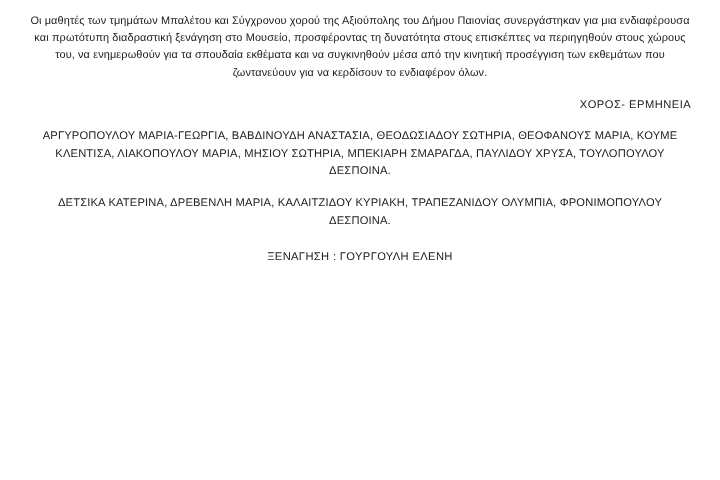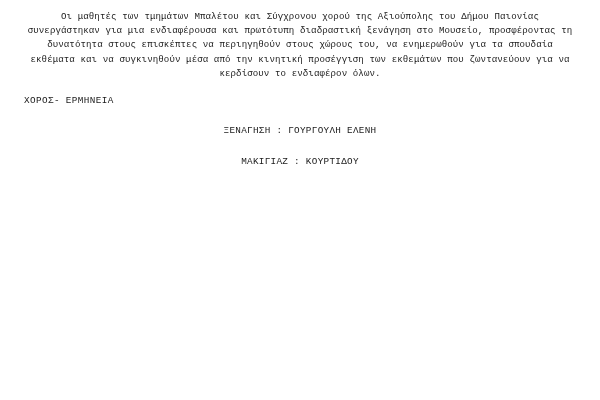--- a/index.html
+++ b/index.html
@@ -13,21 +13,20 @@
     font-family: "Liberation Sans", sans-serif;
     color: #1a1a1a;
     overflow: hidden;
   }
   .page {
     width: 600px;
     height: 283px;
     box-sizing: border-box;
     padding: 10px 24px 12px 24px;
     display: block;
-    font-family: Liberation Mono, monospace;
   }
   .para {
     font-size: 9.1px;
     line-height: 14.2px;
     text-align: center;
     margin: 0;
     letter-spacing: 0.1px;
   }
   .intro {
     margin-bottom: 13px;
@@ -35,21 +34,21 @@
   .block {
     font-size: 9.3px;
     line-height: 14.4px;
     text-align: center;
     margin: 0 0 13px 0;
     letter-spacing: 0.15px;
   }
   .heading {
     font-size: 9.3px;
     line-height: 14.4px;
-    text-align: left;
+    text-align: right;
     margin: 0 0 12px 0;
     letter-spacing: 0.4px;
   }
   .credit {
     font-size: 9.3px;
     line-height: 14.4px;
     text-align: center;
     margin: 16px;
     letter-spacing: 0.3px;
   }
@@ -66,20 +65,21 @@
 </style>
 </head>
 <body>
 
 <div class="page">
 
   <p class="para intro">Οι μαθητές των τμημάτων Μπαλέτου και Σύγχρονου χορού της Αξιούπολης του Δήμου Παιονίας συνεργάστηκαν για μια ενδιαφέρουσα και πρωτότυπη διαδραστική ξενάγηση στο Μουσείο, προσφέροντας τη δυνατότητα στους επισκέπτες να περιηγηθούν στους χώρους του, να ενημερωθούν για τα σπουδαία εκθέματα και να συγκινηθούν μέσα από την κινητική προσέγγιση των εκθεμάτων που ζωντανεύουν για να κερδίσουν το ενδιαφέρον όλων.</p>
 
   <p class="heading">ΧΟΡΟΣ- ΕΡΜΗΝΕΙΑ</p>
 
+  <p class="block">ΑΡΓΥΡΟΠΟΥΛΟΥ ΜΑΡΙΑ-ΓΕΩΡΓΙΑ, ΒΑΒΔΙΝΟΥΔΗ ΑΝΑΣΤΑΣΙΑ, ΘΕΟΔΩΣΙΑΔΟΥ ΣΩΤΗΡΙΑ, ΘΕΟΦΑΝΟΥΣ ΜΑΡΙΑ, ΚΟΥΜΕ ΚΛΕΝΤΙΣΑ, ΛΙΑΚΟΠΟΥΛΟΥ ΜΑΡΙΑ, ΜΗΣΙΟΥ ΣΩΤΗΡΙΑ, ΜΠΕΚΙΑΡΗ ΣΜΑΡΑΓΔΑ, ΠΑΥΛΙΔΟΥ ΧΡΥΣΑ, ΤΟΥΛΟΠΟΥΛΟΥ ΔΕΣΠΟΙΝΑ.</p>
+  <p class="block">ΔΕΤΣΙΚΑ ΚΑΤΕΡΙΝΑ, ΔΡΕΒΕΝΛΗ ΜΑΡΙΑ, ΚΑΛΑΙΤΖΙΔΟΥ ΚΥΡΙΑΚΗ, ΤΡΑΠΕΖΑΝΙΔΟΥ ΟΛΥΜΠΙΑ, ΦΡΟΝΙΜΟΠΟΥΛΟΥ ΔΕΣΠΟΙΝΑ.</p>
 
   <div class="credits">
     <p class="credit">ΞΕΝΑΓΗΣΗ : ΓΟΥΡΓΟΥΛΗ ΕΛΕΝΗ</p>
-    <p class="credit">ΜΑΚΙΓΙΑΖ : ΚΟΥΡΤΙΔΟΥ</p>
   </div>
 
 
 </div>
 
 </body></html>

